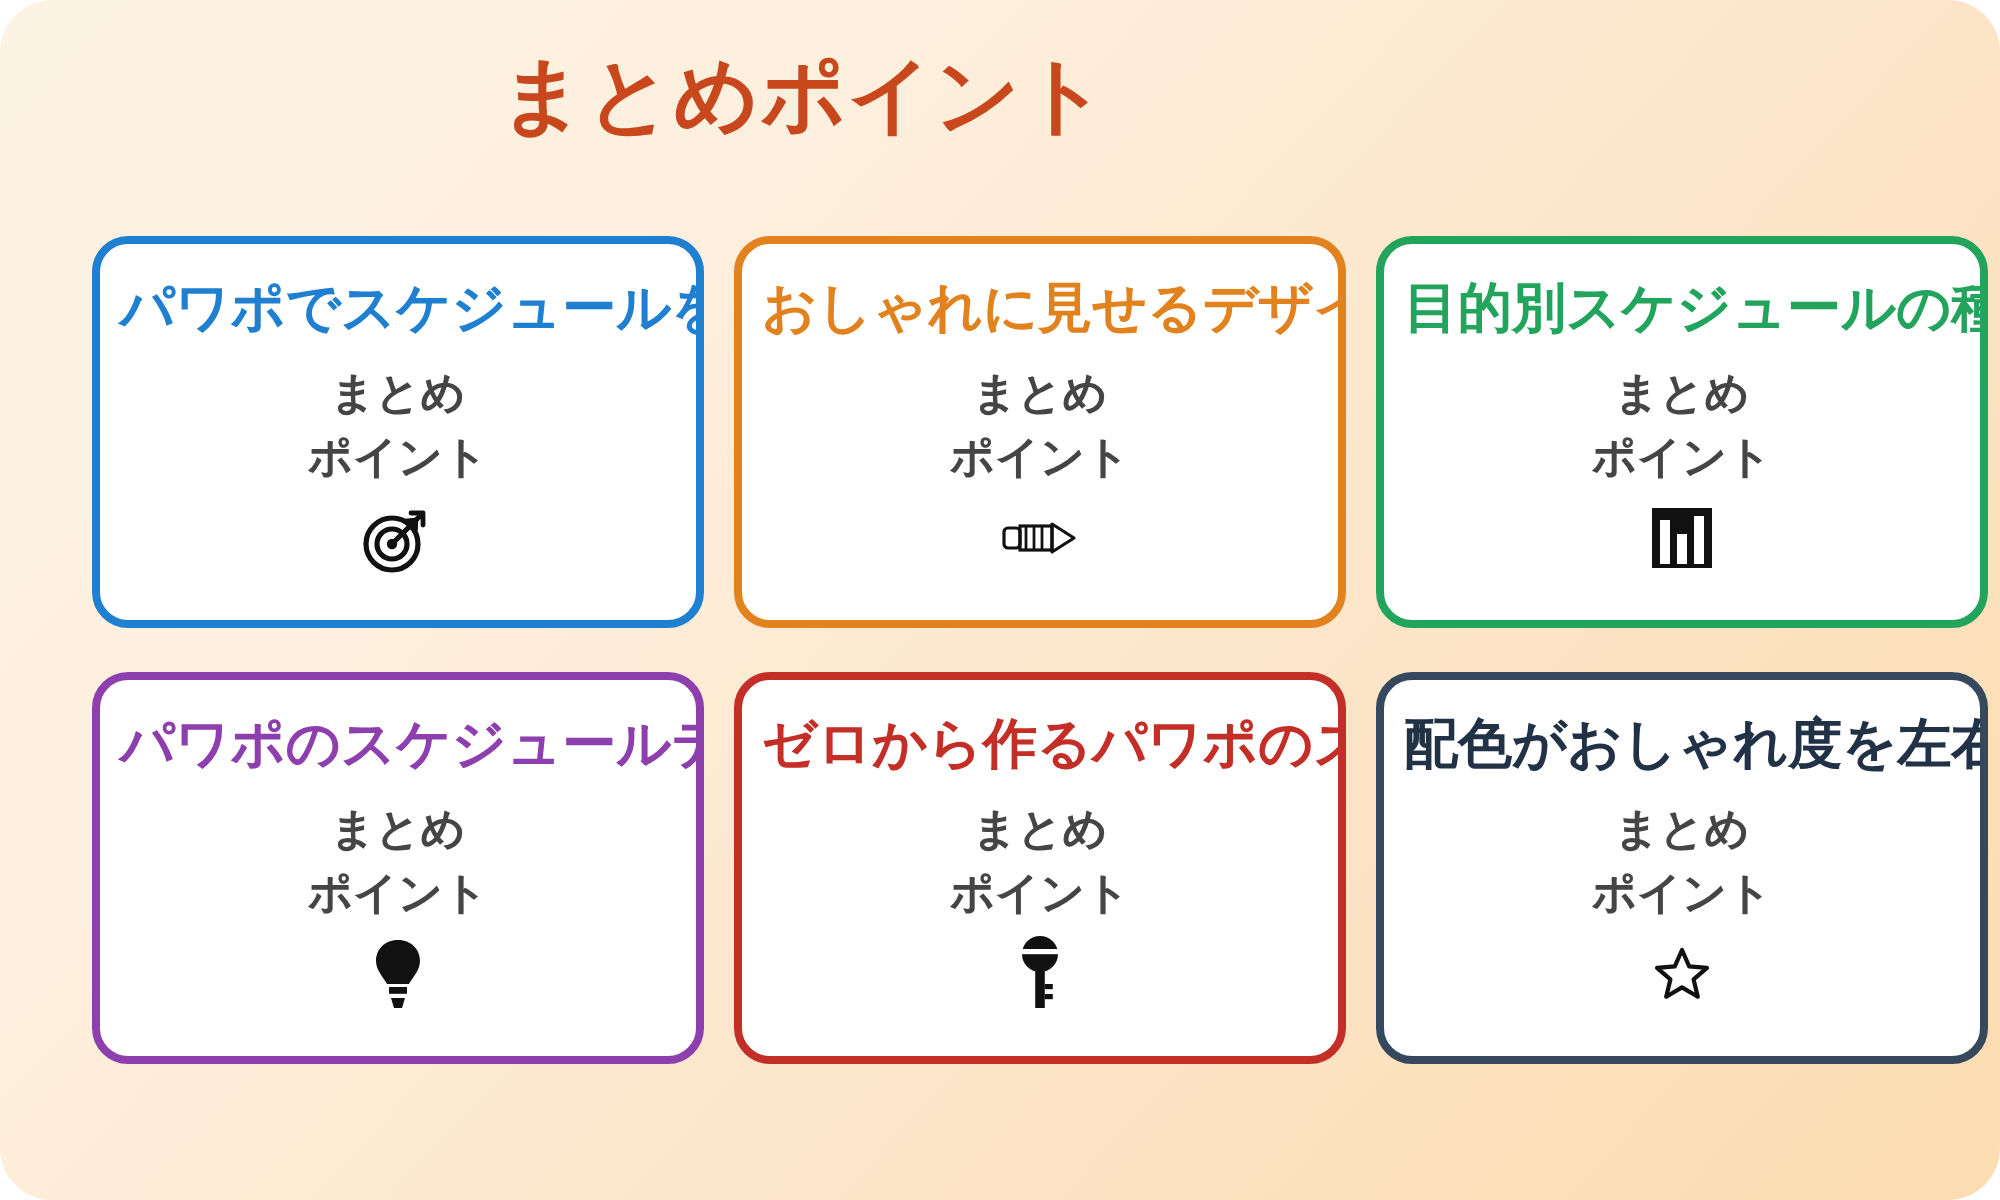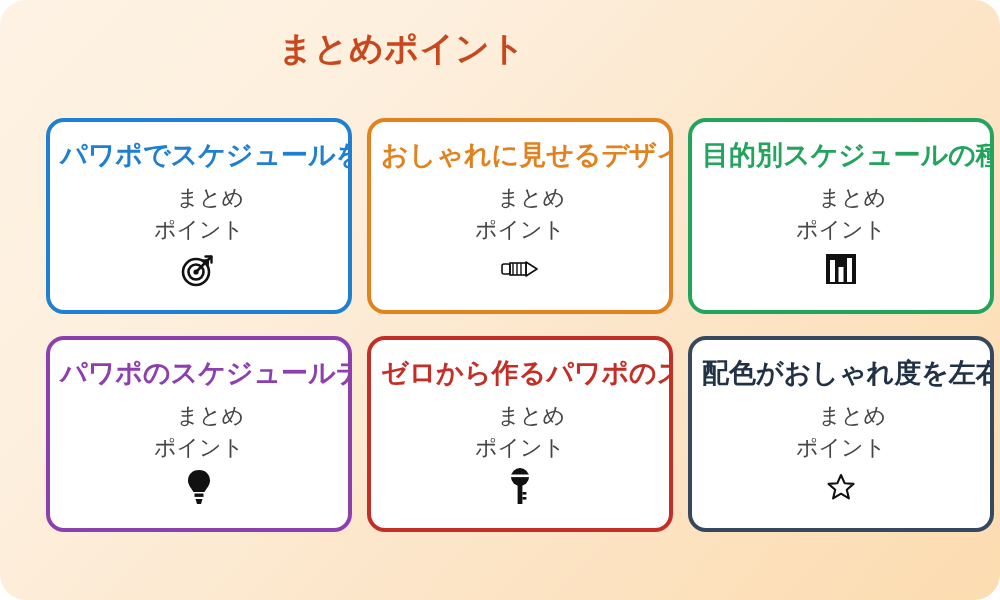--- a/index.html
+++ b/index.html
@@ -23,21 +23,21 @@
     background: linear-gradient(133deg, #fdf3e4 0%, #fdefdd 30%, #fce5c8 62%, #fcdcb0 100%);
     overflow: hidden;
   }
 
   #slide-title {
     position: absolute;
     left: 0;
     top: 26px;
     width: 804px;
     text-align: center;
-    font-size: 34px;
+    font-size: 42px;
     font-weight: bold;
     color: #c8471c;
     letter-spacing: 0.5px;
     line-height: 44px;
     white-space: nowrap;
   }
 
   #cards-grid {
     position: absolute;
     left: 46px;
@@ -75,23 +75,23 @@
     color: #1f7fd0;
     overflow: hidden;
     text-overflow: clip;
   }
 
   .card-body {
     margin-top: 10px;
     font-size: 22px;
     line-height: 32px;
     color: #454545;
-    text-align: right;
+    text-align: center;
     white-space: pre-line;
-    font-weight: normal;
+    font-weight: bold;
   }
 
   .card-icon {
     margin-top: 2px;
     width: 42px;
     height: 42px;
     display: flex;
     align-items: center;
     justify-content: center;
   }

